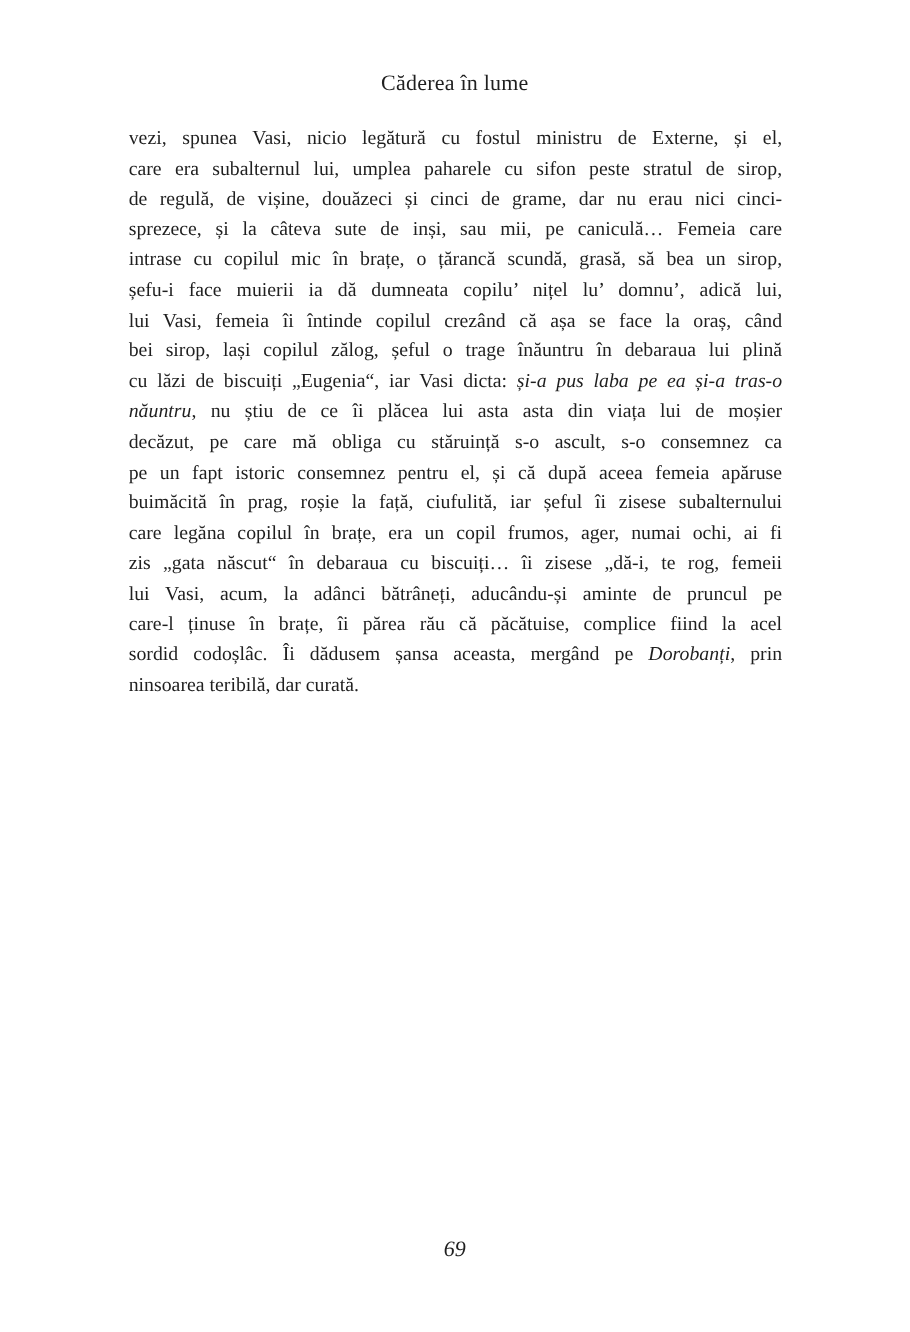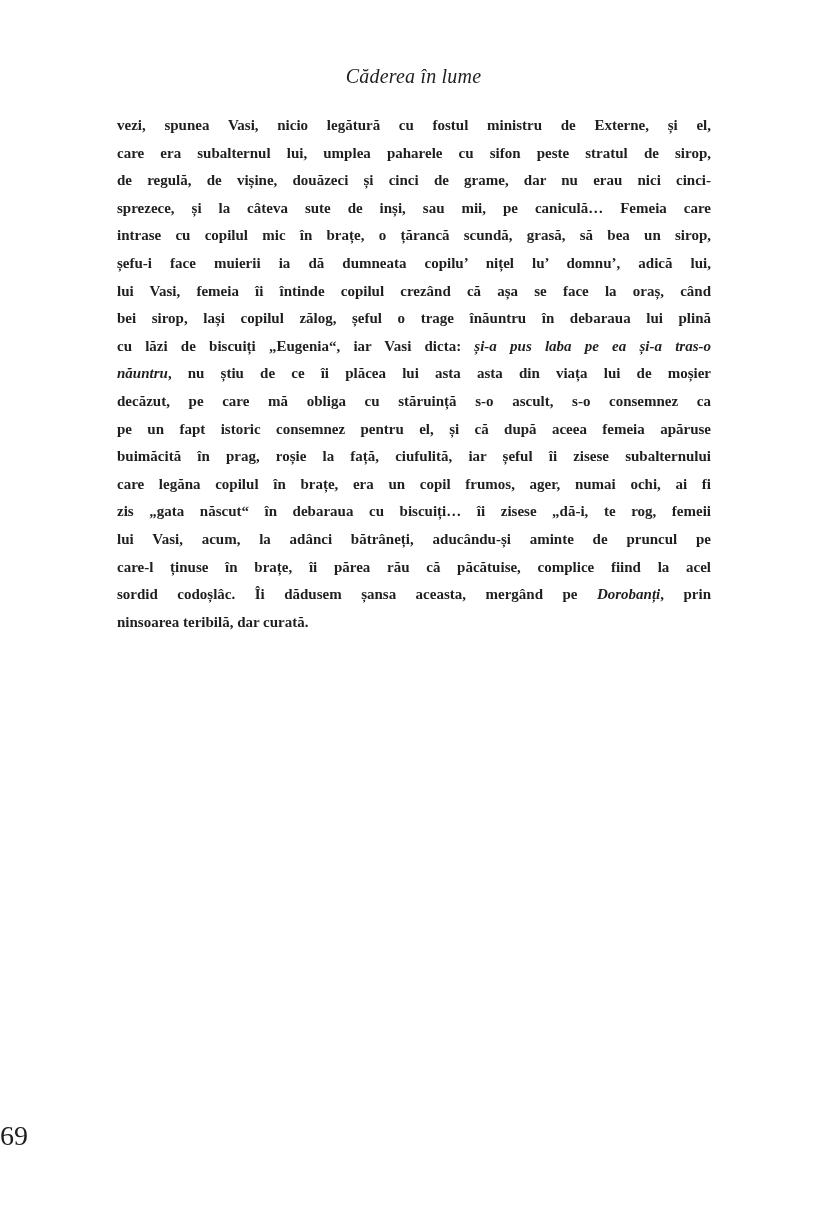--- a/index.html
+++ b/index.html
@@ -13,53 +13,52 @@
     color: var(--ink);
     font-family: "Liberation Serif", "DejaVu Serif", serif;
     overflow: hidden;
   }
   .running-header {
     position: absolute;
     top: 63px;
     left: 0;
     width: 100%;
     text-align: center;
-    font-style: italic;
     font-size: 20px;
     line-height: 26px;
     letter-spacing: 0.2px;
   }
   .body-text {
     position: absolute;
     top: 112px;
     left: 117px;
     width: 594px;
   }
   .line {
-    font-size: 15px;
+    font-size: 18px;
     line-height: 27.6px;
     height: 27.6px;
     overflow: hidden;
     white-space: normal;
     hyphens: none;
-    font-weight: bold;
   }
   .line.just {
     text-align: justify;
     text-align-last: justify;
   }
   .line .it { font-style: italic; margin-top: 20px; }
   .folio {
     position: absolute;
     top: 1122px;
     left: 0;
     width: 100%;
-    text-align: left;
-    font-size: 28px;
+    text-align: center;
+    font-size: 20px;
     line-height: 28px;
+    font-style: italic;
   }
 </style>
 </head>
 <body>
 
 <div class="page">
   <div class="running-header">Căderea în lume</div>
 
   <div class="body-text" id="body-text">
       <div class="line just"><span>vezi, spunea Vasi, nicio legătură cu fostul ministru de Externe, și el,</span></div>

